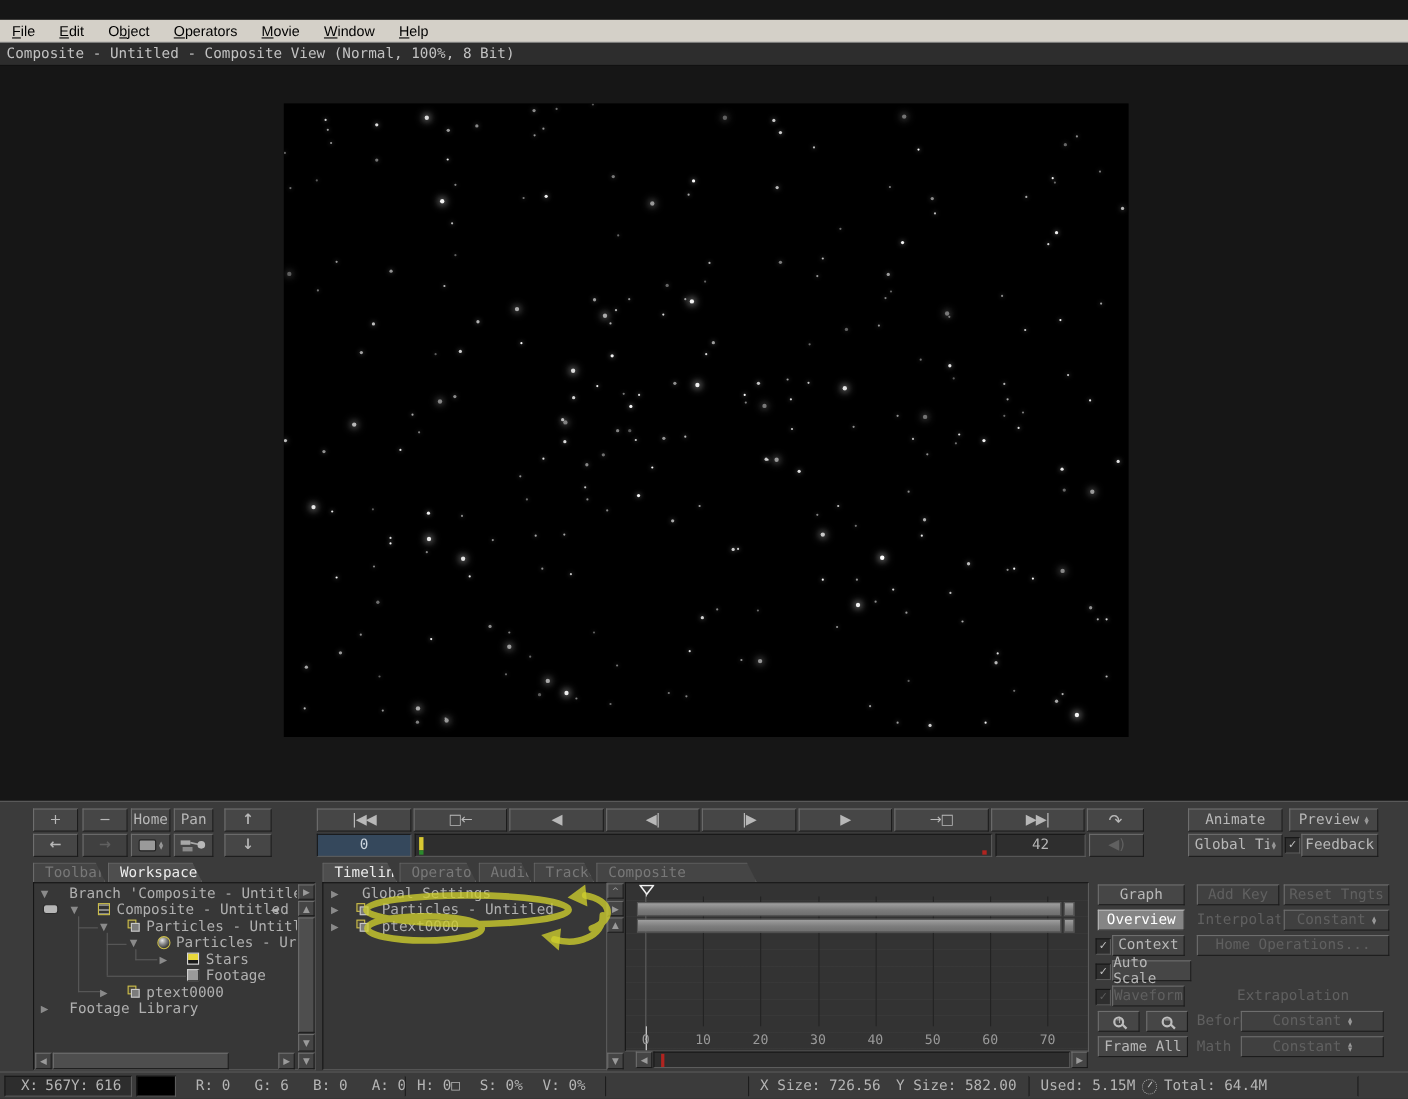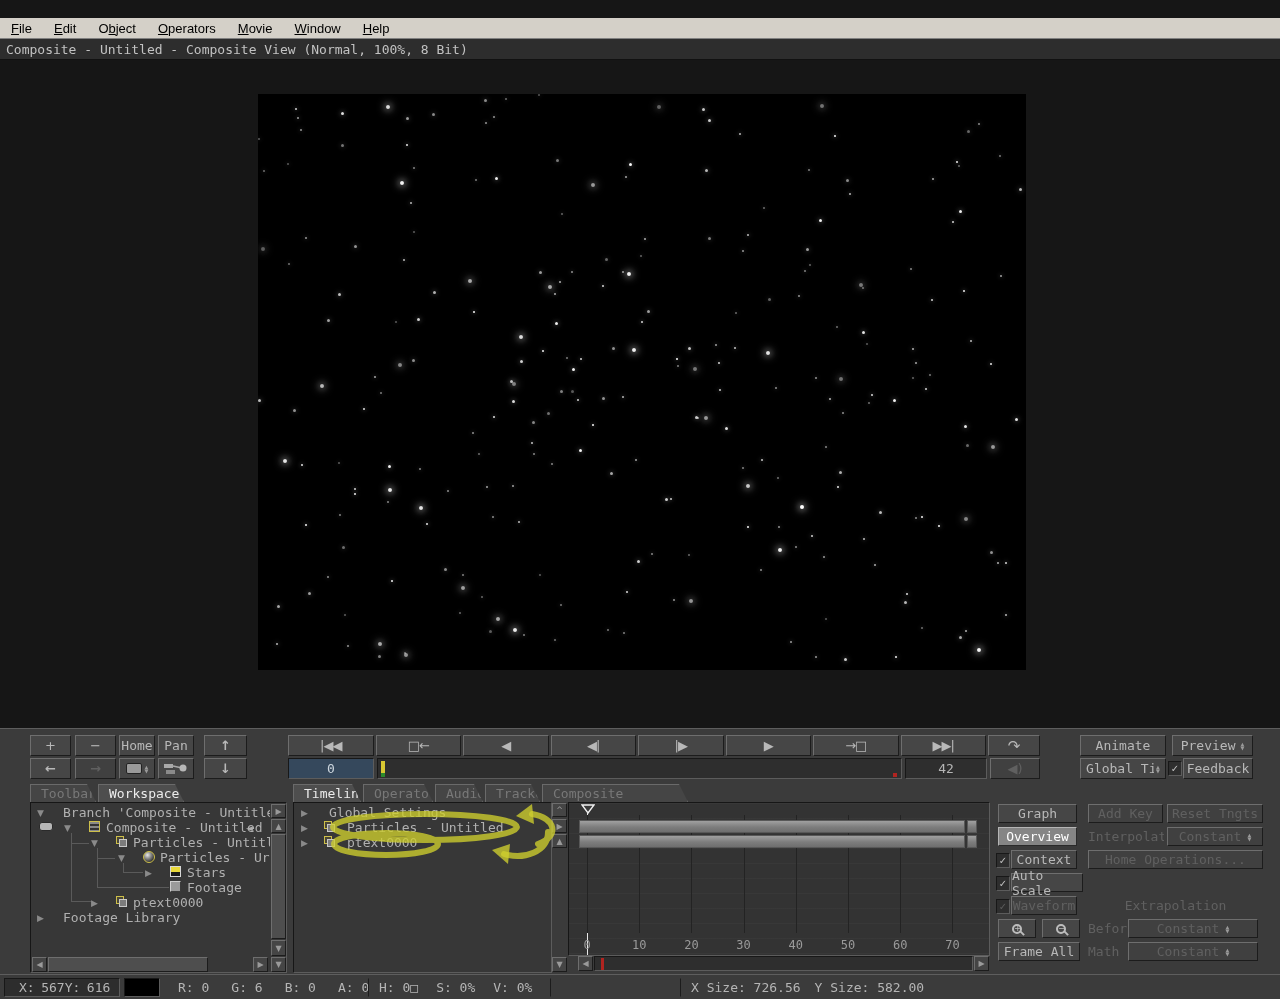--- a/index.html
+++ b/index.html
@@ -786,15 +786,20 @@
     <div class="seg" style="left:368px;width:180px;gap:18px;padding-left:10px;background:transparent;border-color:transparent;border-left:1px solid #1c1c1c;">
       <span>H: 0□</span>
       <span>S: 0%</span>
       <span>V: 0%</span>
     </div>
     <div class="seg" style="left:550px;width:125px;background:transparent;border-color:transparent;border-left:1px solid #1c1c1c;"></div>
     <div class="seg" style="left:680px;width:250px;gap:14px;padding-left:10px;background:transparent;border-color:transparent;border-left:1px solid #1c1c1c;">
       <span>X Size: 726.56</span>
       <span>Y Size: 582.00</span>
     </div>
+    <div class="seg" style="left:935px;width:300px;padding-left:10px;background:transparent;border-color:transparent;border-left:1px solid #1c1c1c;border-right:1px solid #1c1c1c;">
+      <span>Used: 5.15M</span>
+      <span class="gauge"></span>
+      <span>Total: 64.4M</span>
+    </div>
   </div>
 
 </div>
 
 </body></html>

